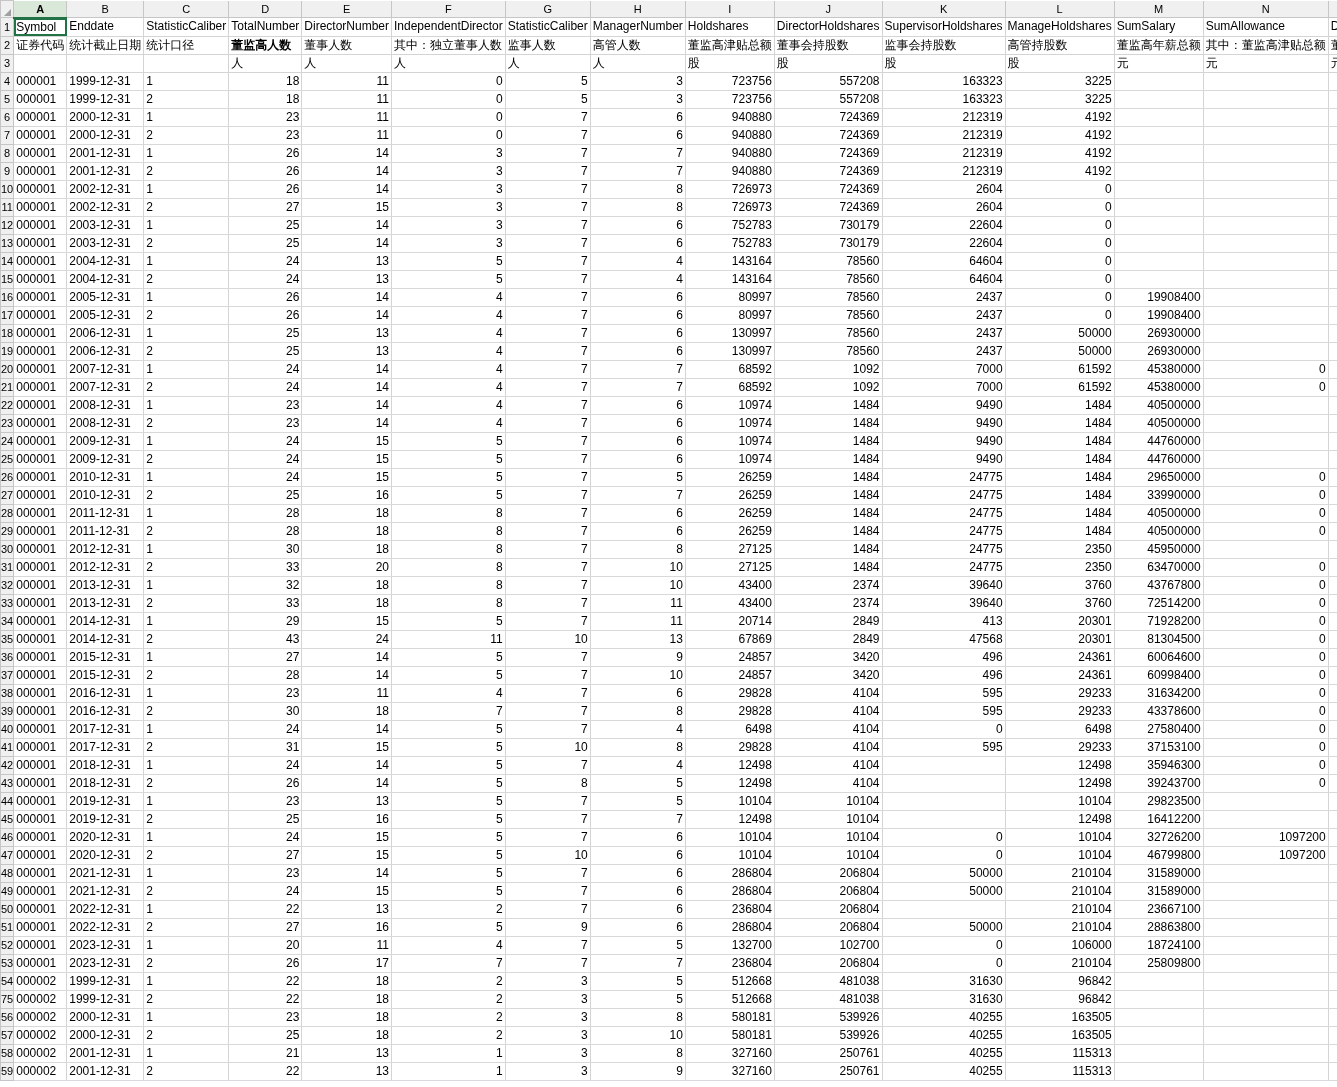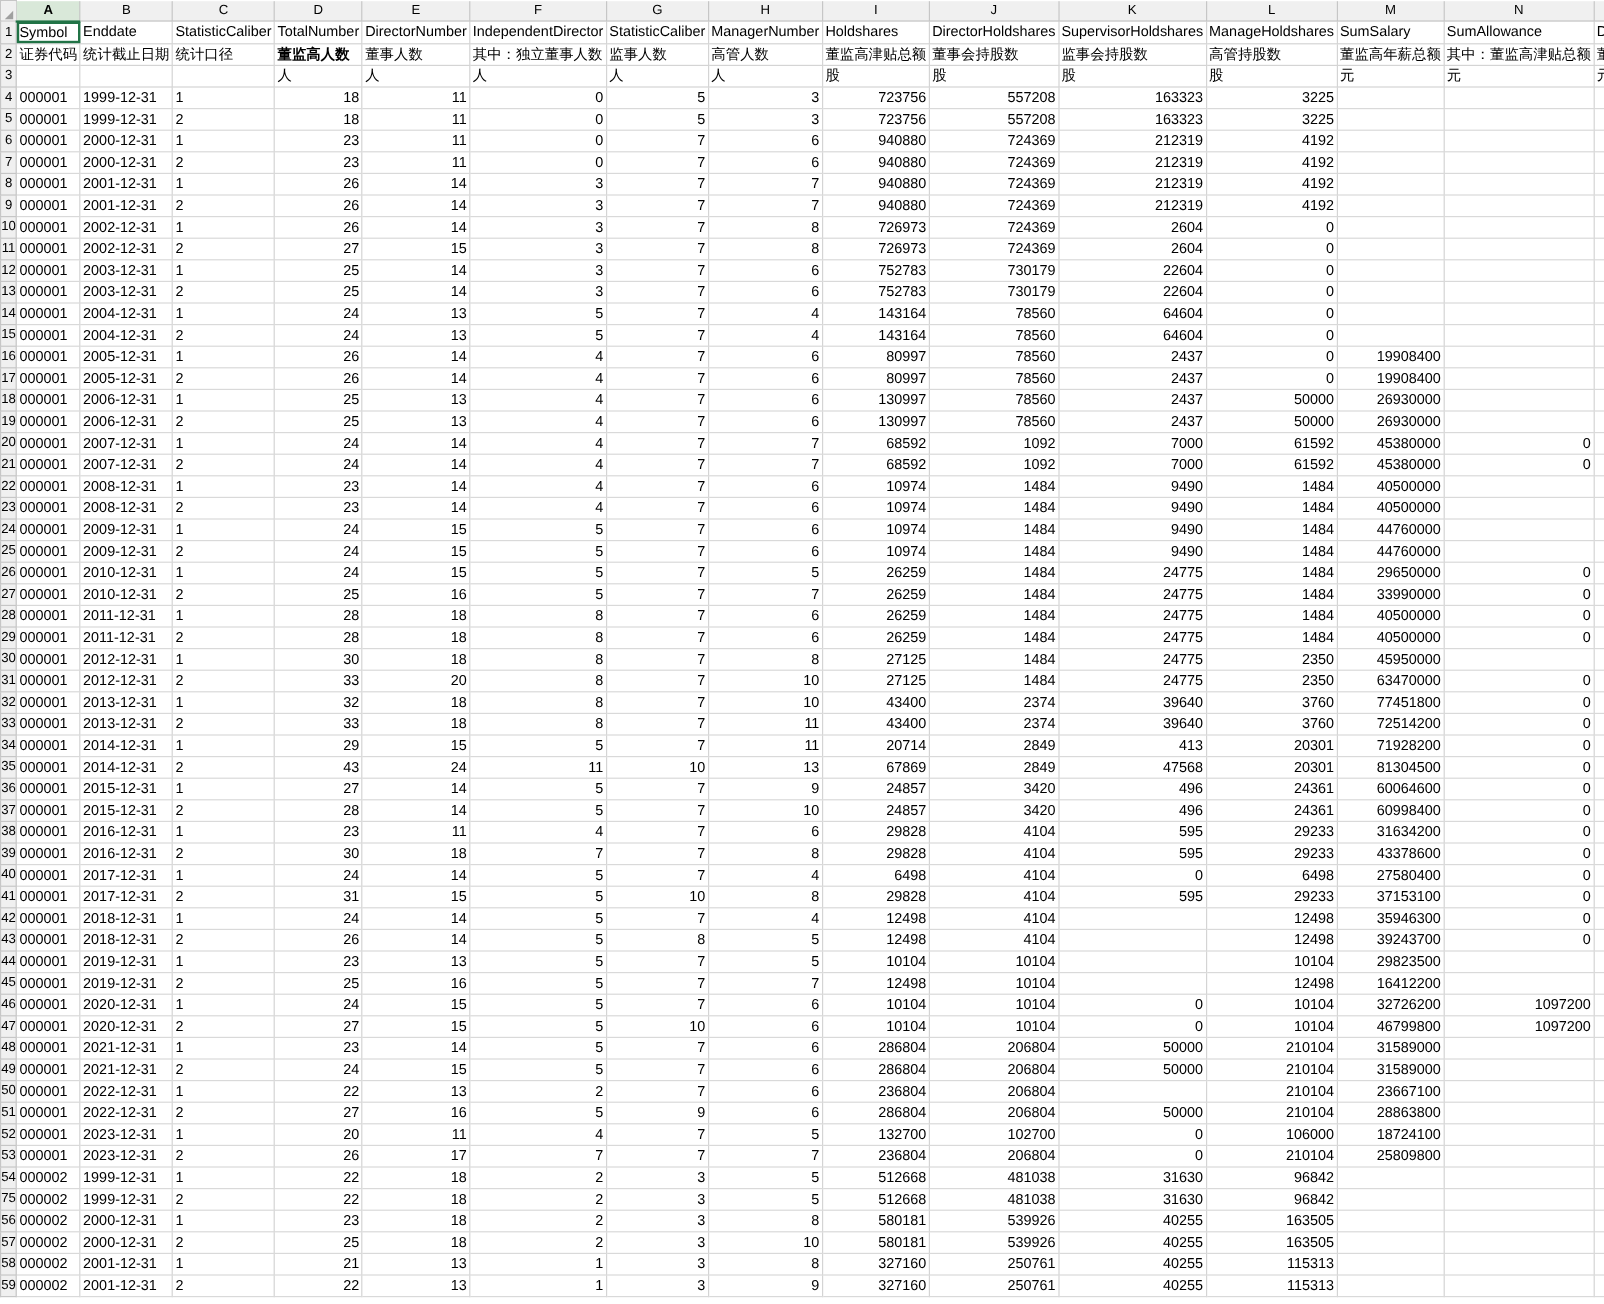--- a/index.html
+++ b/index.html
@@ -672,21 +672,21 @@
           <td class="cell txt" style="width: 42px;">1</td>
           <td class="cell num" style="width: 70px;">32</td>
           <td class="cell num" style="width: 70px;">18</td>
           <td class="cell num" style="width: 70px;">8</td>
           <td class="cell num" style="width: 70px;">7</td>
           <td class="cell num" style="width: 70px;">10</td>
           <td class="cell num" style="width: 70px;">43400</td>
           <td class="cell num" style="width: 70px;">2374</td>
           <td class="cell num" style="width: 70px;">39640</td>
           <td class="cell num" style="width: 70px;">3760</td>
-          <td class="cell num" style="width: 70px;">77451800</td>
+          <td class="cell num" style="width: 70px;">43767800</td>
           <td class="cell num" style="width: 70px;">0</td>
           <td class="cell num" style="width: 70px;">18841300</td>
         </tr>
         <tr class="datarow">
           <td class="rowhdr">33</td>
           <td class="cell txt" style="width: 84px;">000001</td>
           <td class="cell txt" style="width: 70px;">2013-12-31</td>
           <td class="cell txt" style="width: 42px;">2</td>
           <td class="cell num" style="width: 70px;">33</td>
           <td class="cell num" style="width: 70px;">18</td>

